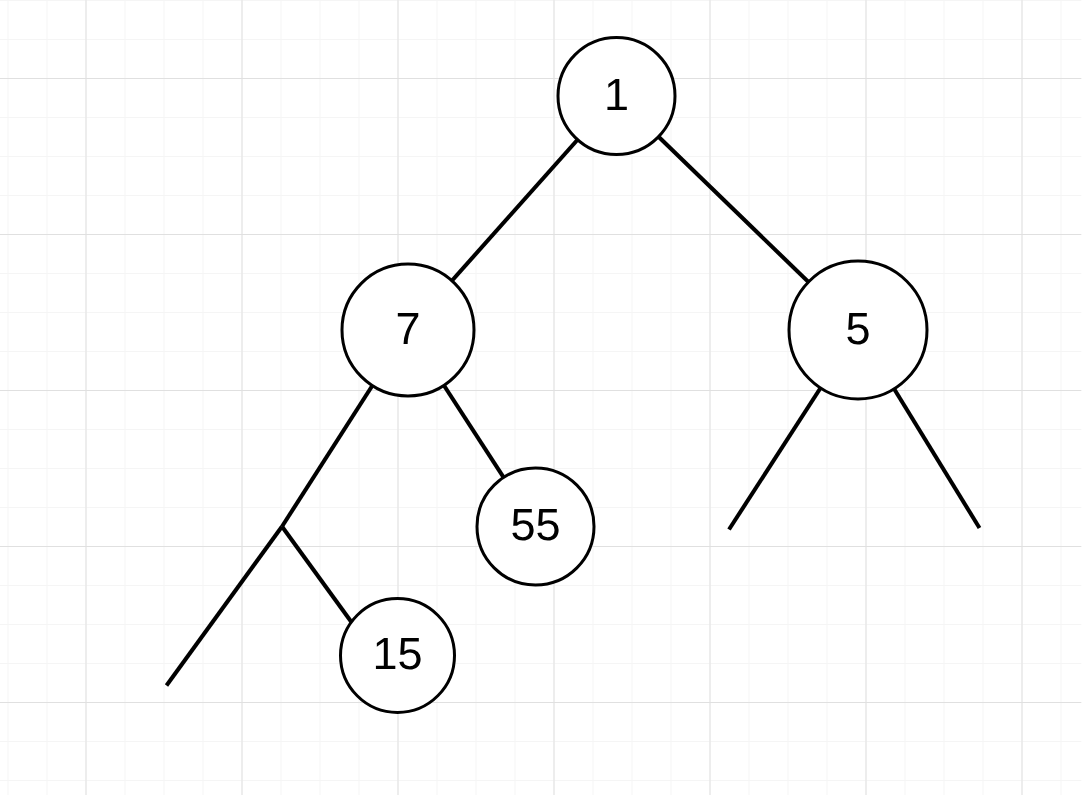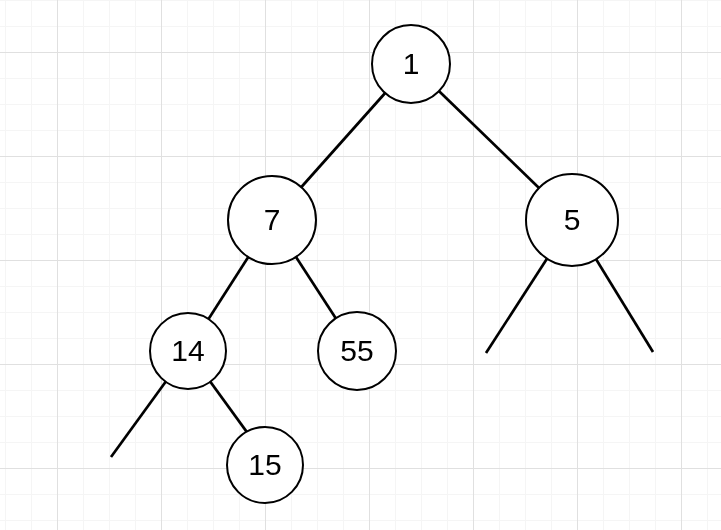--- a/index.html
+++ b/index.html
@@ -64,22 +64,19 @@
 
 <div class="tree-node" style="left: 371px; top: 24px; width: 80px; height: 80px; border-color: rgb(0, 0, 0); background: rgb(255, 255, 255);">
       <span>1</span>
     </div>
     <div class="tree-node" style="left: 227px; top: 175px; width: 90px; height: 90px; border-color: rgb(0, 0, 0); background: rgb(255, 255, 255);">
       <span>7</span>
     </div>
     <div class="tree-node" style="left: 525px; top: 173px; width: 94px; height: 94px; border-color: rgb(0, 0, 0); background: rgb(255, 255, 255);">
       <span>5</span>
     </div>
-    <div class="tree-node" style="left: 149px; top: 312px; width: 78px; height: 78px; border-color: rgb(0, 0, 0); background: rgb(255, 255, 255);">
-      <span>14</span>
-    </div>
     <div class="tree-node" style="left: 317px; top: 311px; width: 80px; height: 80px; border-color: rgb(0, 0, 0); background: rgb(255, 255, 255); justify-content: center;">
       <span>55</span>
     </div>
-    <div class="tree-node" style="left: 226px; top: 426px; width: 78px; height: 78px; border-color: rgb(0, 0, 0); background: rgb(255, 255, 255);">
+    <div class="tree-node" style="left: 226px; top: 398px; width: 78px; height: 78px; border-color: rgb(0, 0, 0); background: rgb(255, 255, 255);">
       <span>15</span>
     </div>
   </div>
 
 </body></html>

